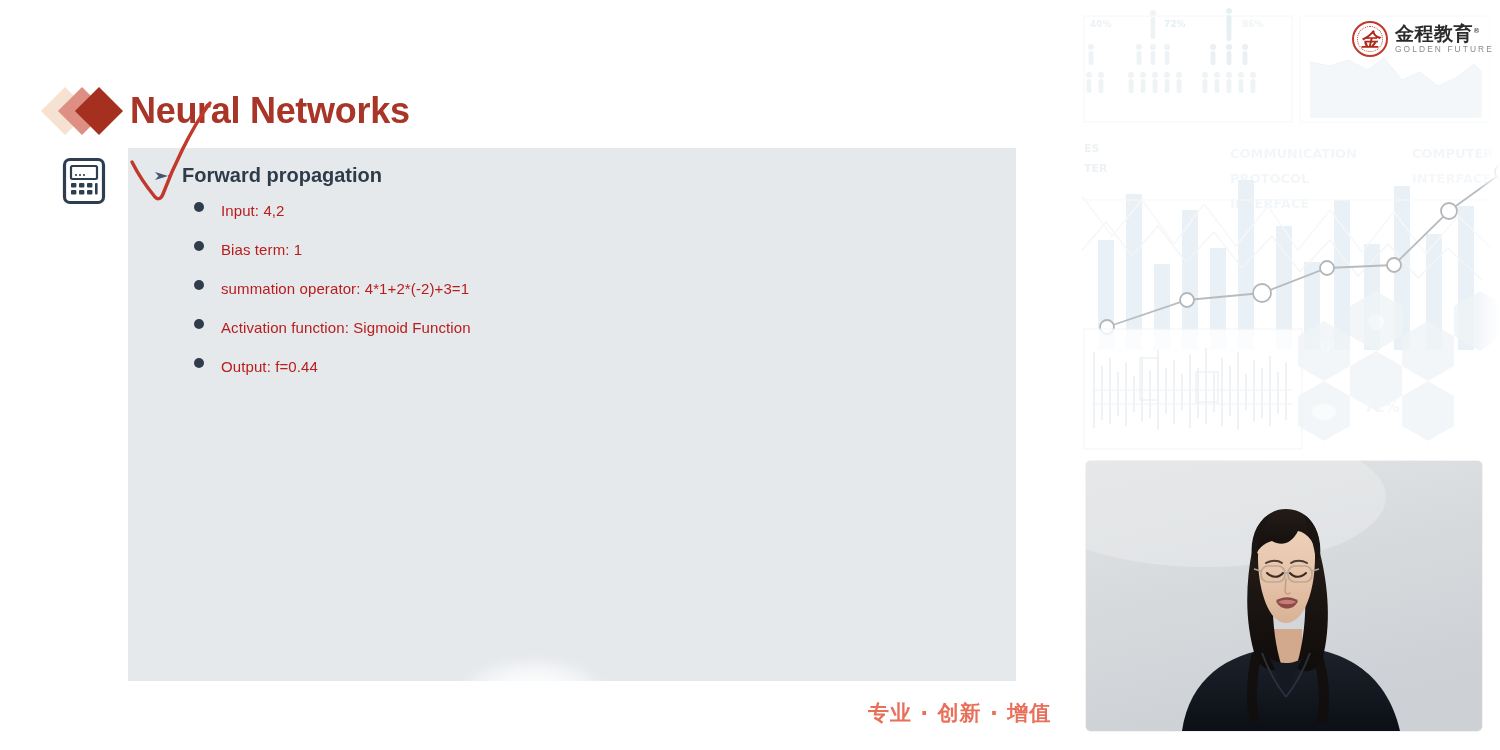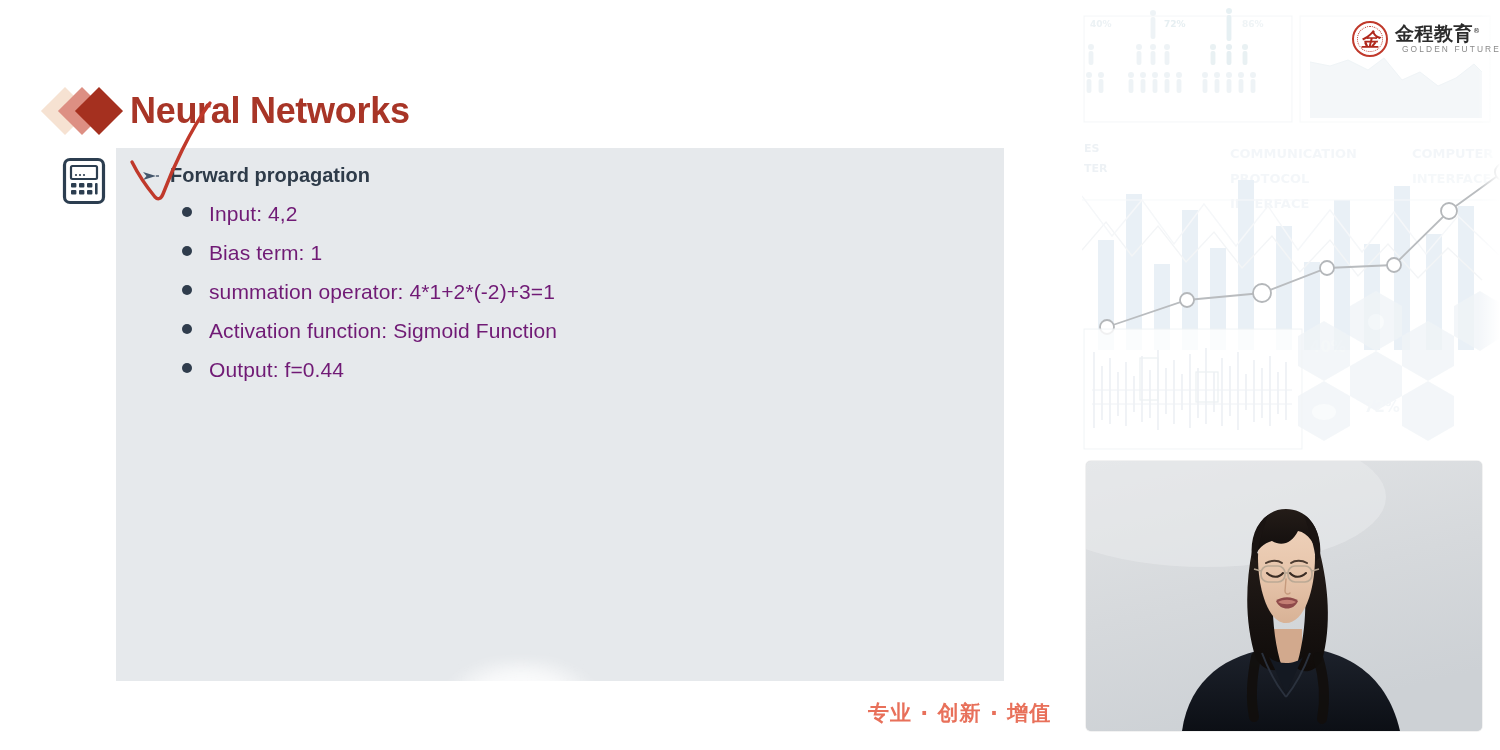--- a/index.html
+++ b/index.html
@@ -74,21 +74,20 @@
     letter-spacing: 0.5px;
     white-space: nowrap;
   }
   .logo-cn sup { font-size: 7px; vertical-align: super; font-weight: normal; }
   .logo-en {
     font-size: 8.4px;
     color: #8a8a8a;
     letter-spacing: 2.1px;
     margin-top: 2px;
     white-space: nowrap;
-    margin-left: 7px;
   }
 
   
   #title-row {
     position: absolute;
     left: 48px; top: 80px;
     display: flex;
     align-items: center;
     height: 62px;
   }
@@ -118,21 +117,21 @@
   
   #calc-icon {
     position: absolute;
     left: 62px; top: 157px;
     width: 44px; height: 48px;
   }
 
   
   #content-panel {
     position: absolute;
-    left: 116px; top: 148px;
+    left: 128px; top: 148px;
     width: 888px; height: 533px;
     background: #e6e9ec;
     overflow: hidden;
   }
   #panel-glow {
     position: absolute;
     left: 330px; bottom: -22px;
     width: 150px; height: 44px;
     background: radial-gradient(ellipse at 50% 100%, rgba(255,255,255,0.98) 0%, rgba(255,255,255,0.75) 45%, rgba(255,255,255,0) 78%);
     filter: blur(5px);
@@ -170,22 +169,22 @@
   #bullet-list li .dot {
     width: 10px; height: 10px;
     border-radius: 50%;
     background: #2f3c4c;
     flex: 0 0 auto;
     margin-right: 17px;
     position: relative;
     top: -4px;
   }
   #bullet-list li .txt {
-    font-size: 21px;
-    color: #701a75;
+    font-size: 15px;
+    color: #b91c1c;
     letter-spacing: 0.1px;
   }
 
   
   #annotation {
     position: absolute;
     left: 128px; top: 100px;
     width: 140px; height: 110px;
     pointer-events: none;
   }

